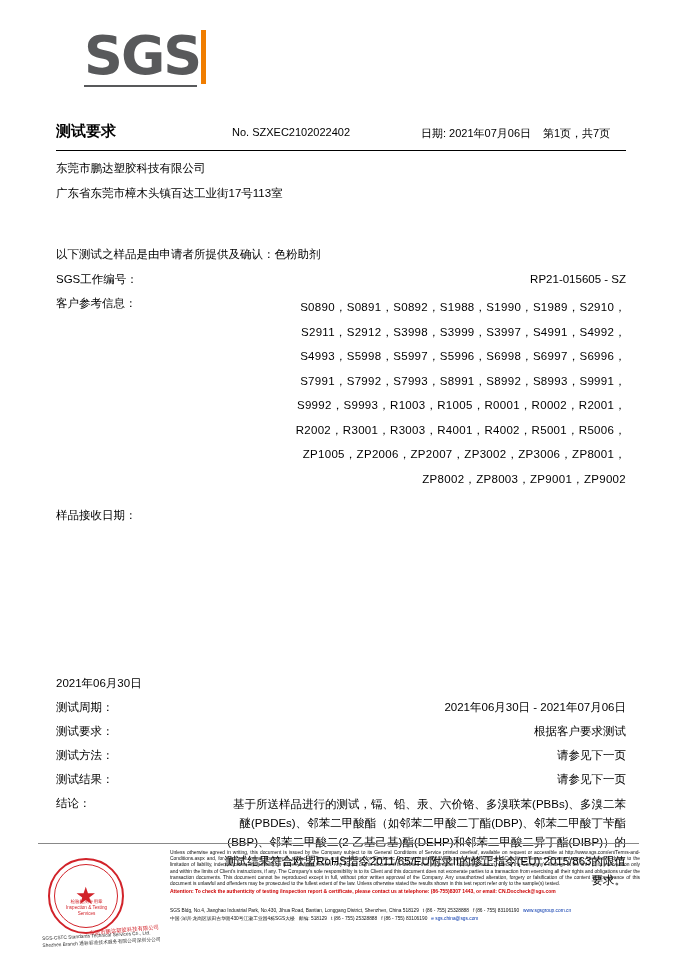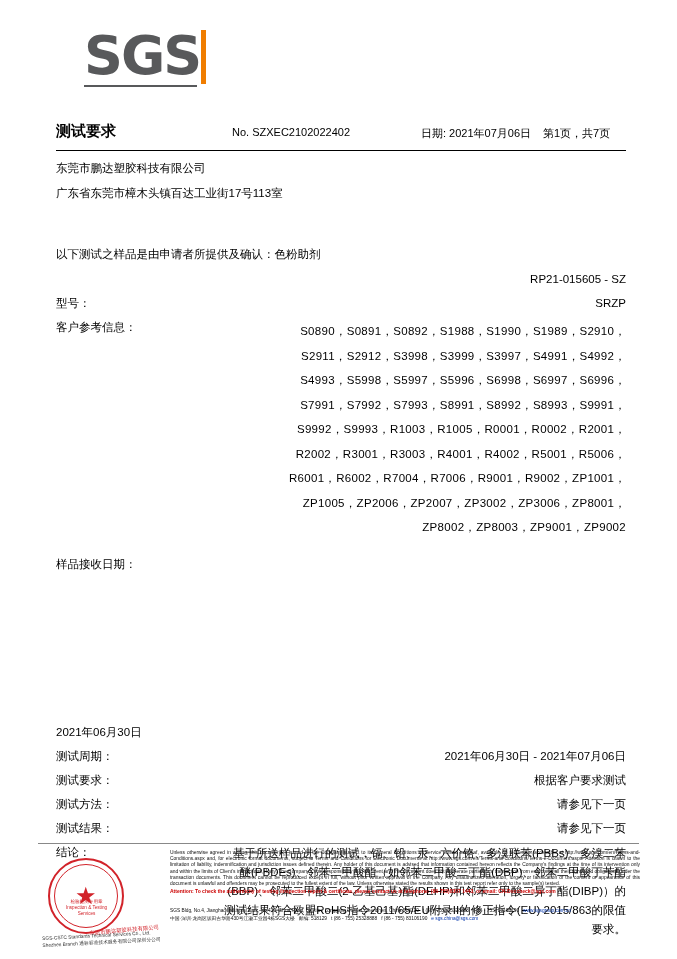--- a/index.html
+++ b/index.html
@@ -301,38 +301,34 @@
   <div class="header-rule"></div>
 
   <div class="company-name">东莞市鹏达塑胶科技有限公司</div>
   <div class="company-addr">广东省东莞市樟木头镇百达工业街17号113室</div>
 
   <div class="intro-line">以下测试之样品是由申请者所提供及确认：色粉助剂</div>
 
   <div class="fields">
 
     <div class="field-row">
+      <div class="field-label">SGS工作编号：</div>
       <div class="field-value">RP21-015605 - SZ</div>
     </div>
 
-    <div class="field-row">
-      <div class="field-label">型号：</div>
-      <div class="field-value">SRZP</div>
-    </div>
 
     <div class="field-row tight">
       <div class="field-label">客户参考信息：</div>
       <div class="field-value ref-list">
         <span class="ref-line">S0890，S0891，S0892，S1988，S1990，S1989，S2910，</span>
         <span class="ref-line">S2911，S2912，S3998，S3999，S3997，S4991，S4992，</span>
         <span class="ref-line">S4993，S5998，S5997，S5996，S6998，S6997，S6996，</span>
         <span class="ref-line">S7991，S7992，S7993，S8991，S8992，S8993，S9991，</span>
         <span class="ref-line">S9992，S9993，R1003，R1005，R0001，R0002，R2001，</span>
         <span class="ref-line">R2002，R3001，R3003，R4001，R4002，R5001，R5006，</span>
-        <span class="ref-line">R6001，R6002，R7004，R7006，R9001，R9002，ZP1001，</span>
         <span class="ref-line indent-1">ZP1005，ZP2006，ZP2007，ZP3002，ZP3006，ZP8001，</span>
         <span class="ref-line indent-2">ZP8002，ZP8003，ZP9001，ZP9002</span>
       </div>
     </div>
 
     <div class="field-row gap-before">
       <div class="field-label">样品接收日期：</div>
       <div class="field-value">2021年06月30日</div>
     </div>
 

